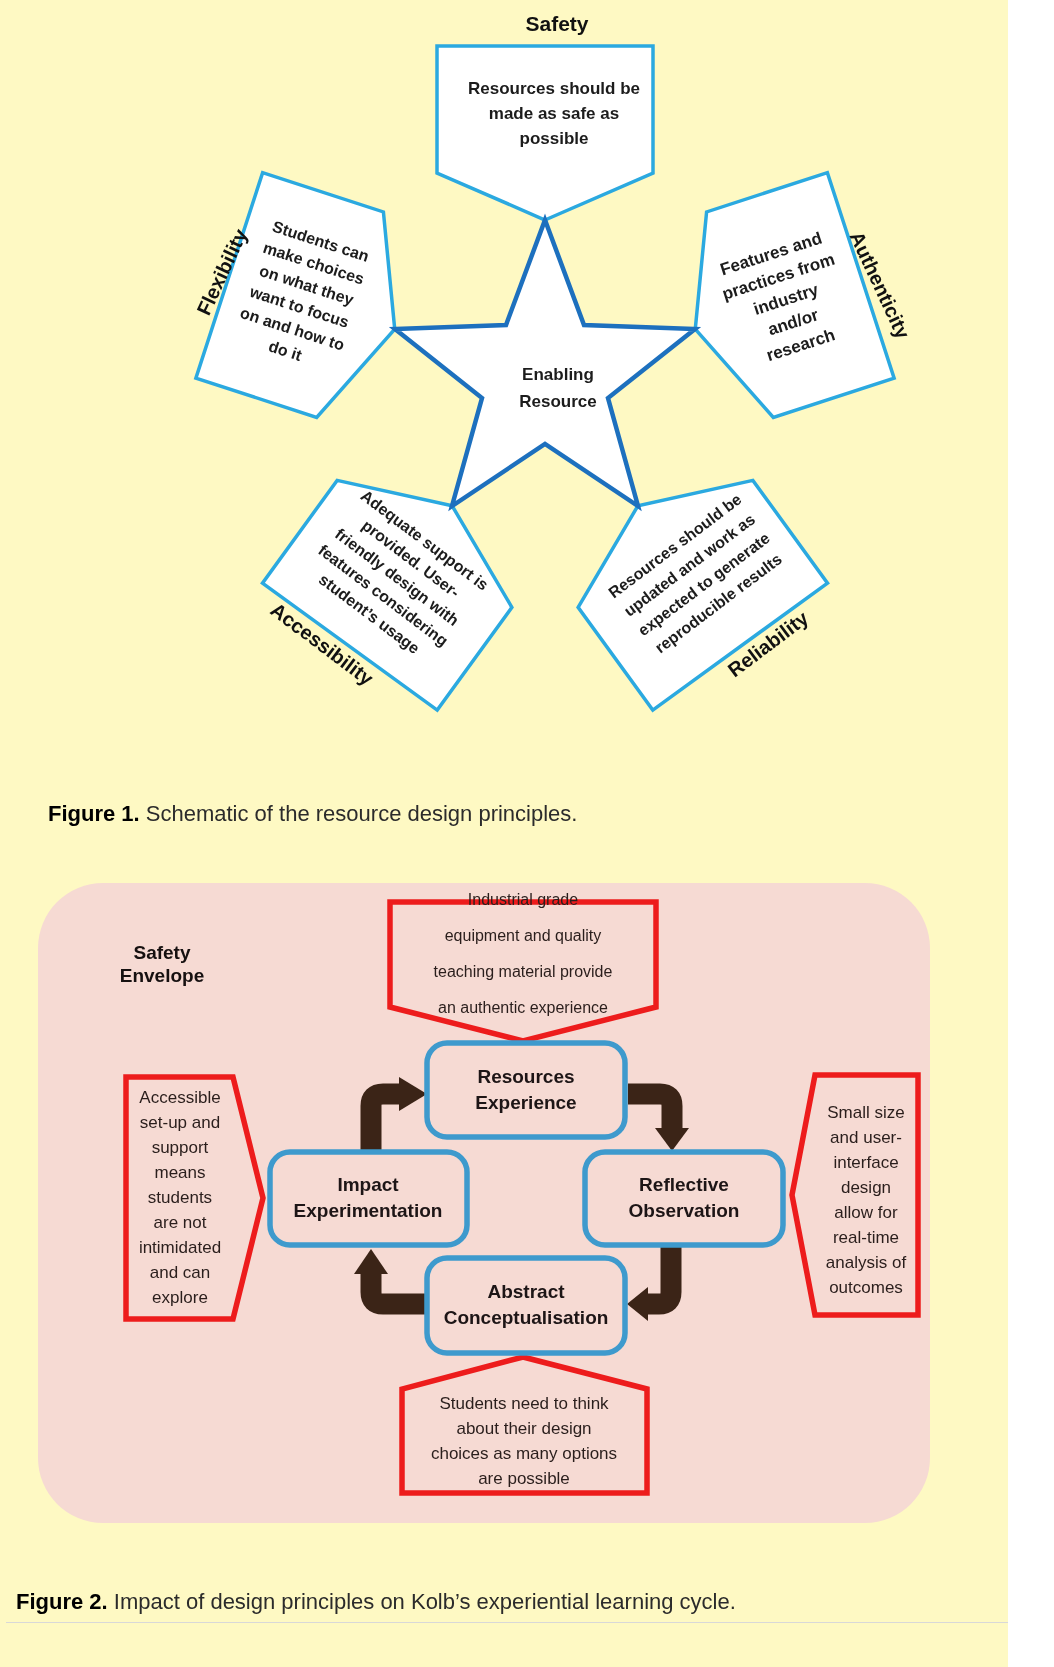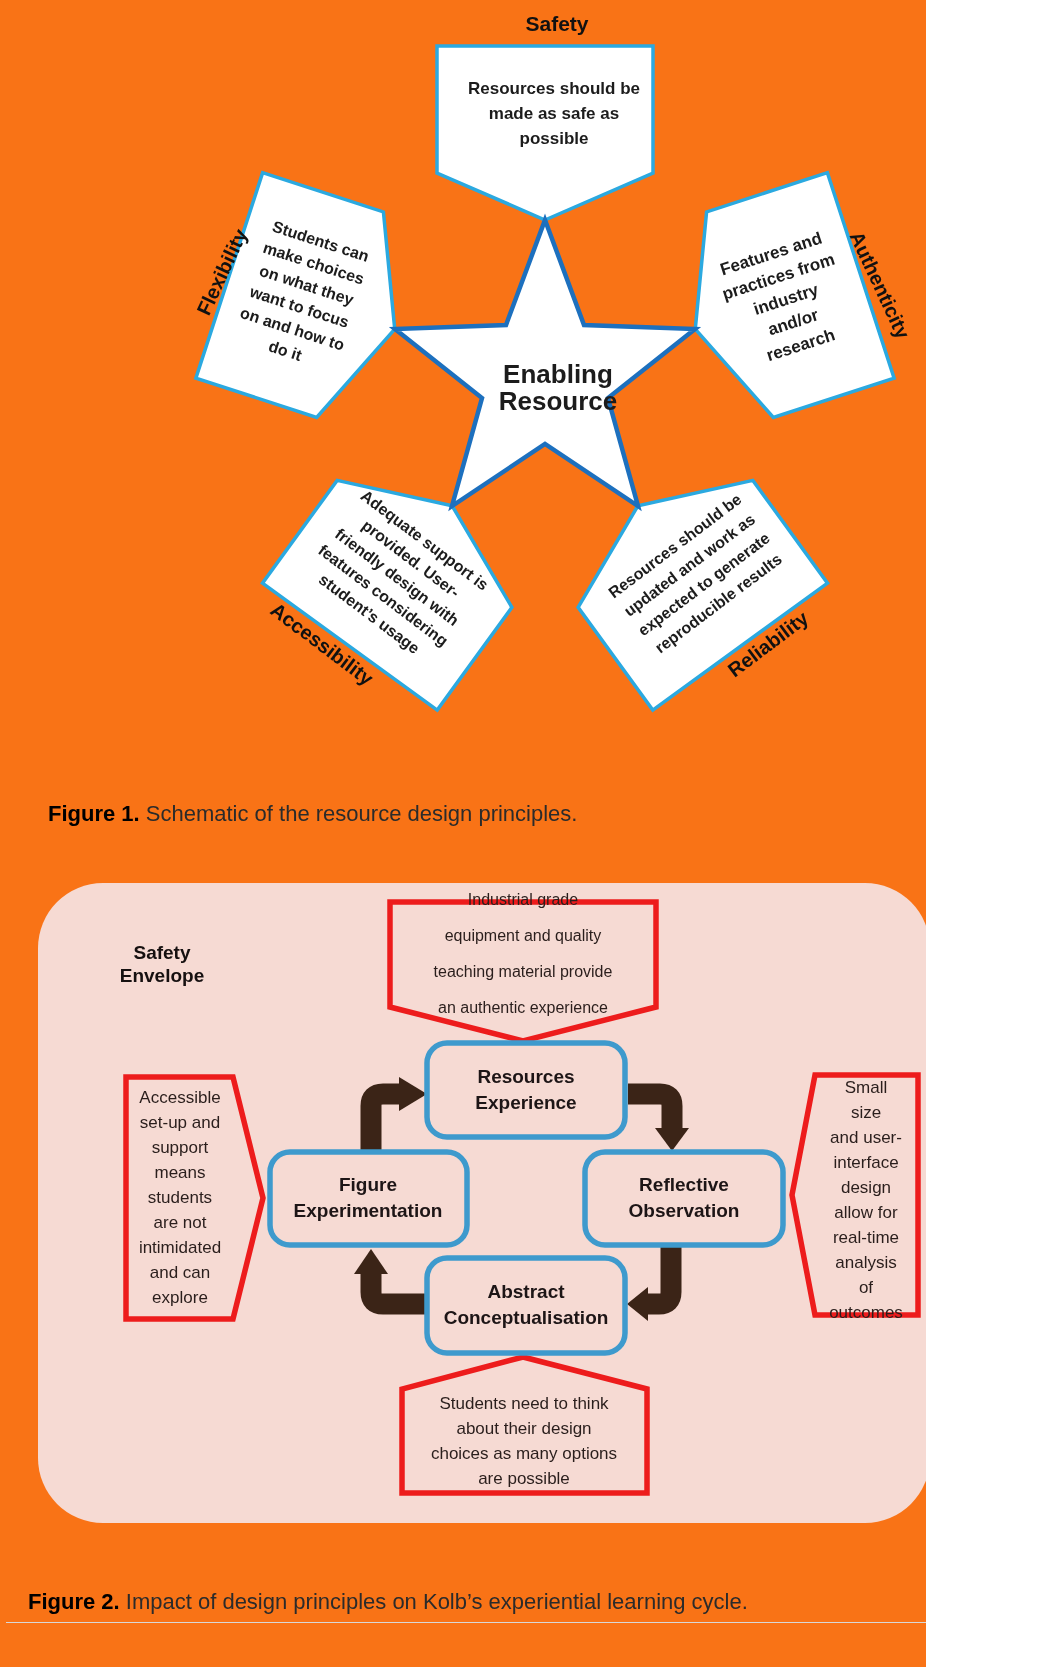--- a/index.html
+++ b/index.html
@@ -1,33 +1,33 @@
 <!DOCTYPE html>
 <html style="--pentagon-blue: #2BA9E0; --star-blue: #1D70BE; --envelope-pink: #F6DAD3; --callout-red: #ED1C1C; --box-blue: #3E9ACD; --arrow-brown: #3B2417; --rule-gray: #d8d8d8;"><head>
 <meta charset="utf-8">
 <style>
   html,body{margin:0;padding:0;background:#ffffff;}
-  .page{position:relative;width:926px;height:1667px;background:#f97316;overflow:hidden;
+  .page{position:relative;width:1008px;height:1667px;background:#fef9c3;overflow:hidden;
         font-family:"Liberation Sans",sans-serif;}
   .layer-svg{position:absolute;left:0;top:0;}
   
   .pentagon{fill:#ffffff;stroke:var(--pentagon-blue);stroke-width:3.5;stroke-linejoin:miter;stroke-miterlimit:12;}
   .star{fill:#ffffff;stroke:var(--star-blue);stroke-width:4.5;stroke-linejoin:miter;stroke-miterlimit:12;}
   .envelope{fill:var(--envelope-pink);}
   .callout{fill:var(--envelope-pink);stroke:var(--callout-red);stroke-width:5.5;stroke-linejoin:miter;stroke-miterlimit:8;}
   .cyclebox{fill:var(--envelope-pink);stroke:var(--box-blue);stroke-width:5.5;}
   .arrow{fill:none;stroke:var(--arrow-brown);stroke-width:21;}
   .ahead{fill:var(--arrow-brown);stroke:none;}
   
   .t{position:absolute;transform:translate(-50%,-50%);text-align:center;white-space:pre-line;
      color:#1c1c1c;line-height:1.4;}
   .lbl{font-size:20px;font-weight:bold;color:#111;}
   .pent-txt{font-size:16px;font-weight:bold;}
   .pent-txt-top{font-size:17px;font-weight:bold;line-height:25px;}
-  .center-txt{font-size:26px;font-weight:bold;line-height:27px;}
+  .center-txt{font-size:17px;font-weight:bold;line-height:27px;}
   .box-lbl{font-size:19px;font-weight:bold;line-height:26px;color:#1d1516;}
   .co-txt{font-size:17px;line-height:25px;color:#2a1e1c;}
   .co-txt-wide{font-size:16px;line-height:36px;color:#2a1e1c;}
   .env-lbl{font-size:19px;font-weight:bold;line-height:23px;color:#161010;}
   .caption{position:absolute;font-size:22px;color:#2b2b2b;white-space:nowrap;}
   .caption .fig{font-weight:bold;color:#000;}
   .rule{position:absolute;left:6px;right:0;top:1622px;height:1px;background:var(--rule-gray);}
 </style>
 </head>
 <body>
@@ -147,21 +147,21 @@
 about their design
 choices as many options
 are possible</div>
 
   <div class="t box-lbl" style="left:526px;top:1090px;">Resources
 Experience</div>
   <div class="t box-lbl" style="left:684px;top:1198px;text-align:center;">Reflective
 Observation</div>
   <div class="t box-lbl" style="left:526px;top:1305px;">Abstract
 Conceptualisation</div>
-  <div class="t box-lbl" style="left:368px;top:1198px;">Figure
+  <div class="t box-lbl" style="left:368px;top:1198px;">Impact
 Experimentation</div>
 
-  <div class="caption" style="left:28px;top:1589px;">
+  <div class="caption" style="left:16px;top:1589px;">
     <span class="fig">Figure 2.</span><span> Impact of design principles on Kolb’s experiential learning cycle.</span>
   </div>
 
   <div class="rule"></div>
 </div>
 
 </body></html>

